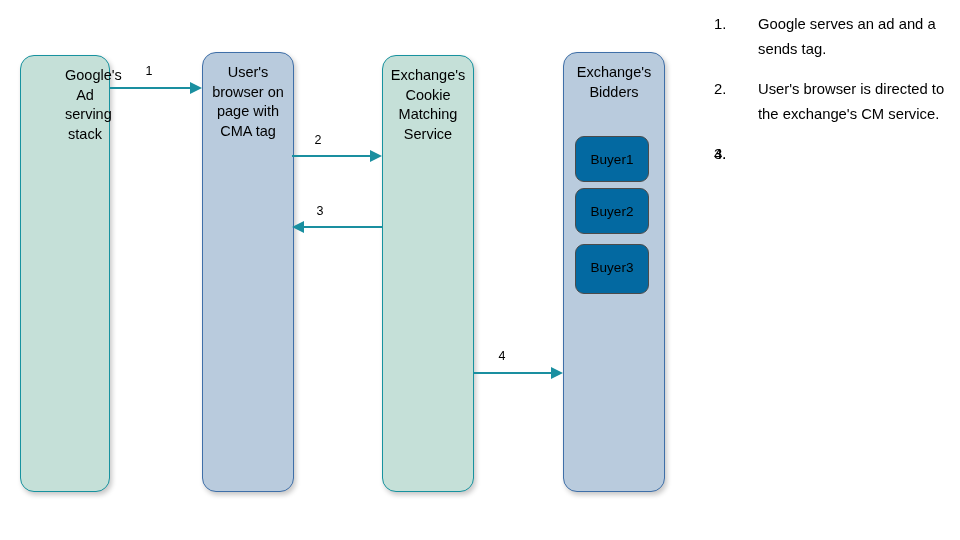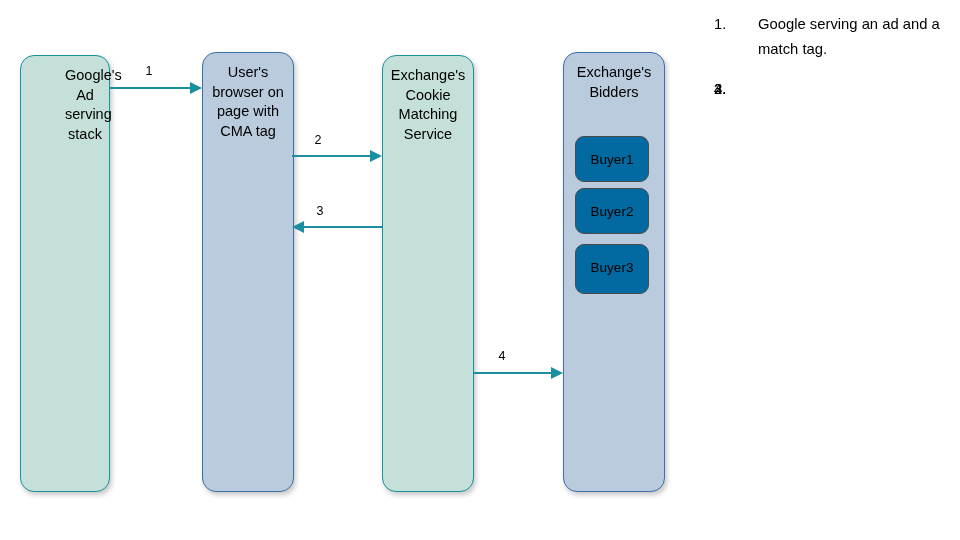--- a/index.html
+++ b/index.html
@@ -159,25 +159,26 @@
   <div class="arrow-line" style="left:474px; top:372px; width:77px;"></div>
   <div class="arrow-head right" style="left:551px; top:367px;"></div>
   <div class="arrow-num" style="left:492px; top:349px;">4</div>
 
 </div>
 
 <div id="steps">
 
   <div class="step">
     <span class="step-num">1.</span>
-    <span class="step-text">Google serving an ad and a match tag.</span>
+    <span class="step-text">Google serves an ad and a sends tag.</span>
   </div>
 
   <div class="step">
     <span class="step-num">2.</span>
+    <span class="step-text">User's browser is directed to the exchange's CM service.</span>
   </div>
 
   <div class="step">
     <span class="step-num">3.</span>
   </div>
 
   <div class="step">
     <span class="step-num">4.</span>
   </div>
 

